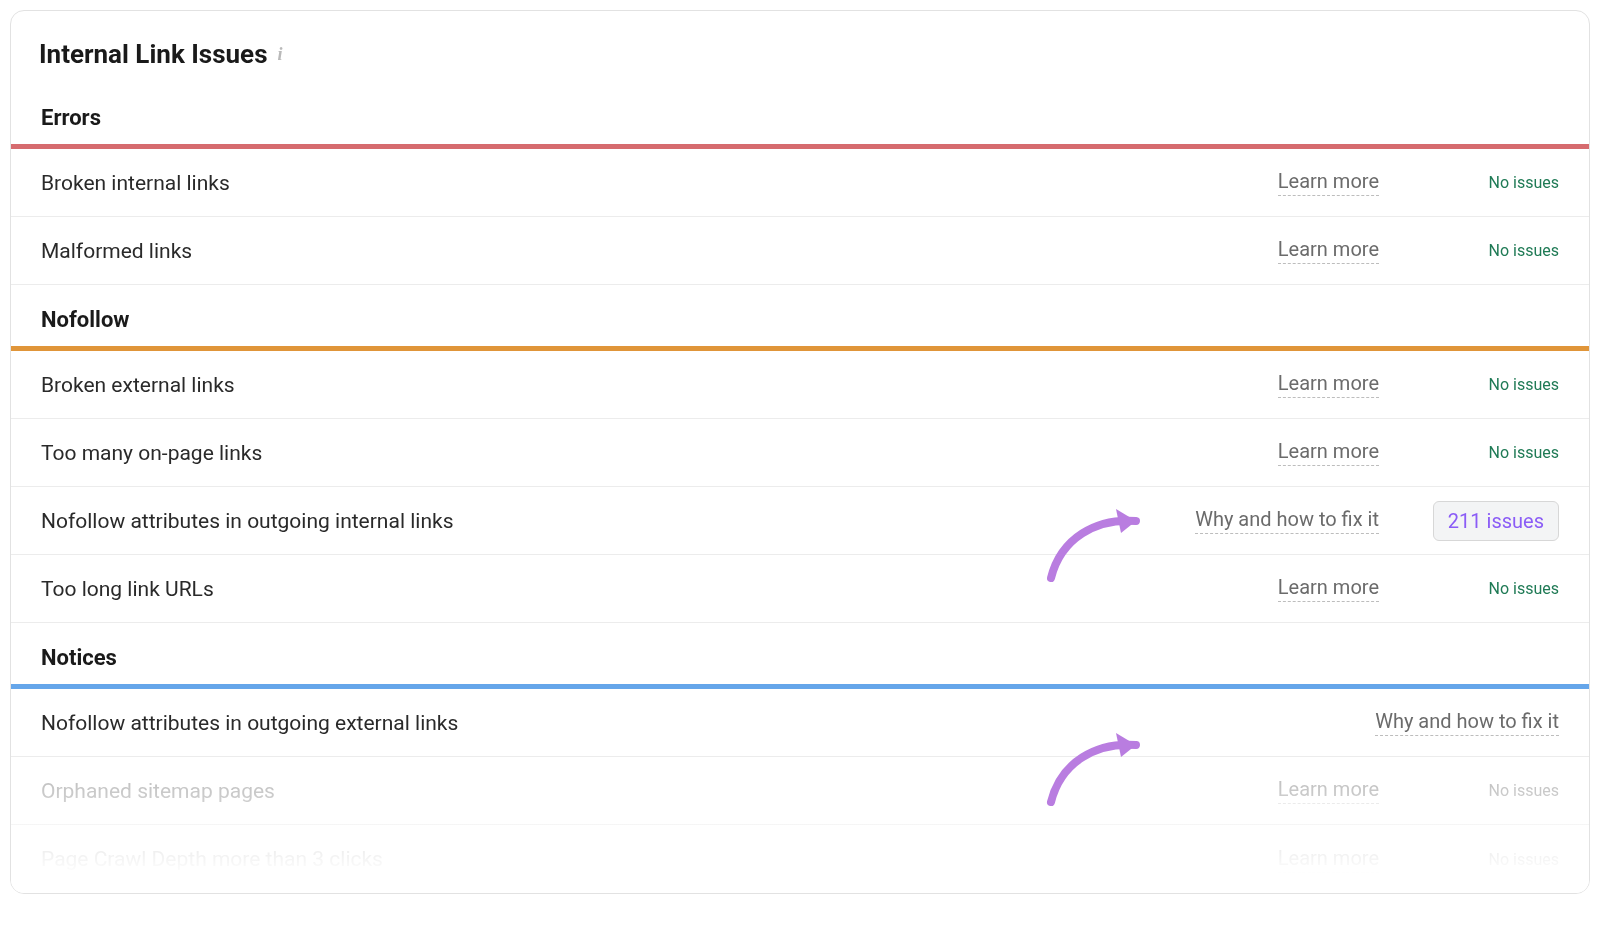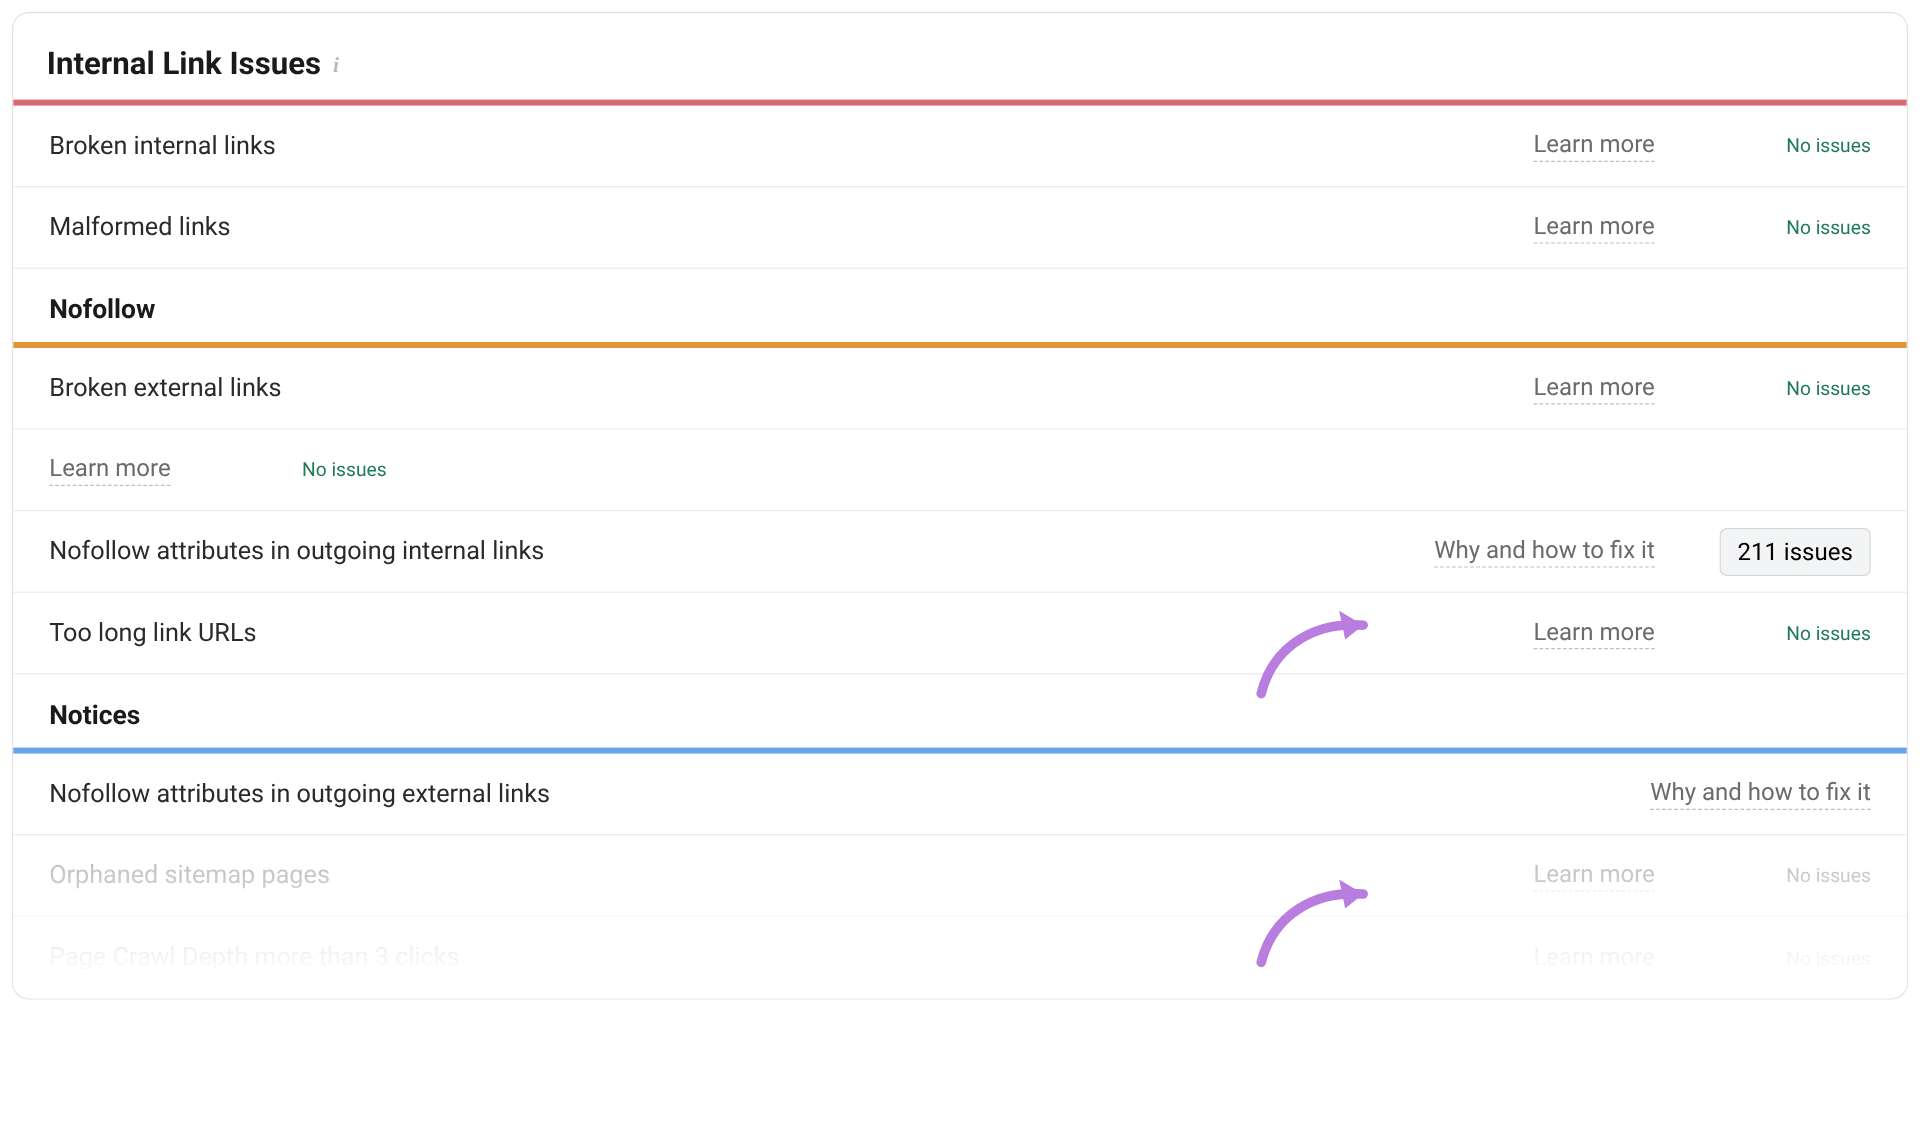--- a/index.html
+++ b/index.html
@@ -88,21 +88,21 @@
     font-size: 16px;
     white-space: nowrap;
   }
 
   .badge {
     background: #f3f4f5;
     border: 1px solid #d7d7d7;
     border-radius: 6px;
     padding: 7px 14px;
     font-size: 20px;
-    color: #000000;
+    color: #8b5cf6;
     white-space: nowrap;
     cursor: pointer;
   }
 
   .faded {
     position: relative;
   }
   .faded .issue-name,
   .faded .learn,
   .faded .no-issues {
@@ -133,20 +133,21 @@
 </head>
 <body>
 
 <div class="panel">
 
   <div class="panel-header">
     <div class="panel-title">Internal Link Issues</div>
     <span class="info-icon">i</span>
   </div>
 
+  <div class="section-title">Errors</div>
   <div class="section-bar bar-errors"></div>
 
   <div class="row">
     <div class="issue-name">Broken internal links</div>
     <span class="learn">Learn more</span>
     <div class="status-cell">
         <span class="no-issues">No issues</span>
       </div>
   </div>
 
@@ -163,20 +164,21 @@
 
   <div class="row">
     <div class="issue-name">Broken external links</div>
     <span class="learn">Learn more</span>
     <div class="status-cell">
         <span class="no-issues">No issues</span>
       </div>
   </div>
 
   <div class="row">
+    <div class="issue-name">Too many on-page links</div>
     <span class="learn">Learn more</span>
     <div class="status-cell">
         <span class="no-issues">No issues</span>
       </div>
   </div>
 
   <div class="row" id="row-nofollow-internal">
     <div class="issue-name">Nofollow attributes in outgoing internal links</div>
     <span class="learn">Why and how to fix it</span>
     <div class="status-cell">

